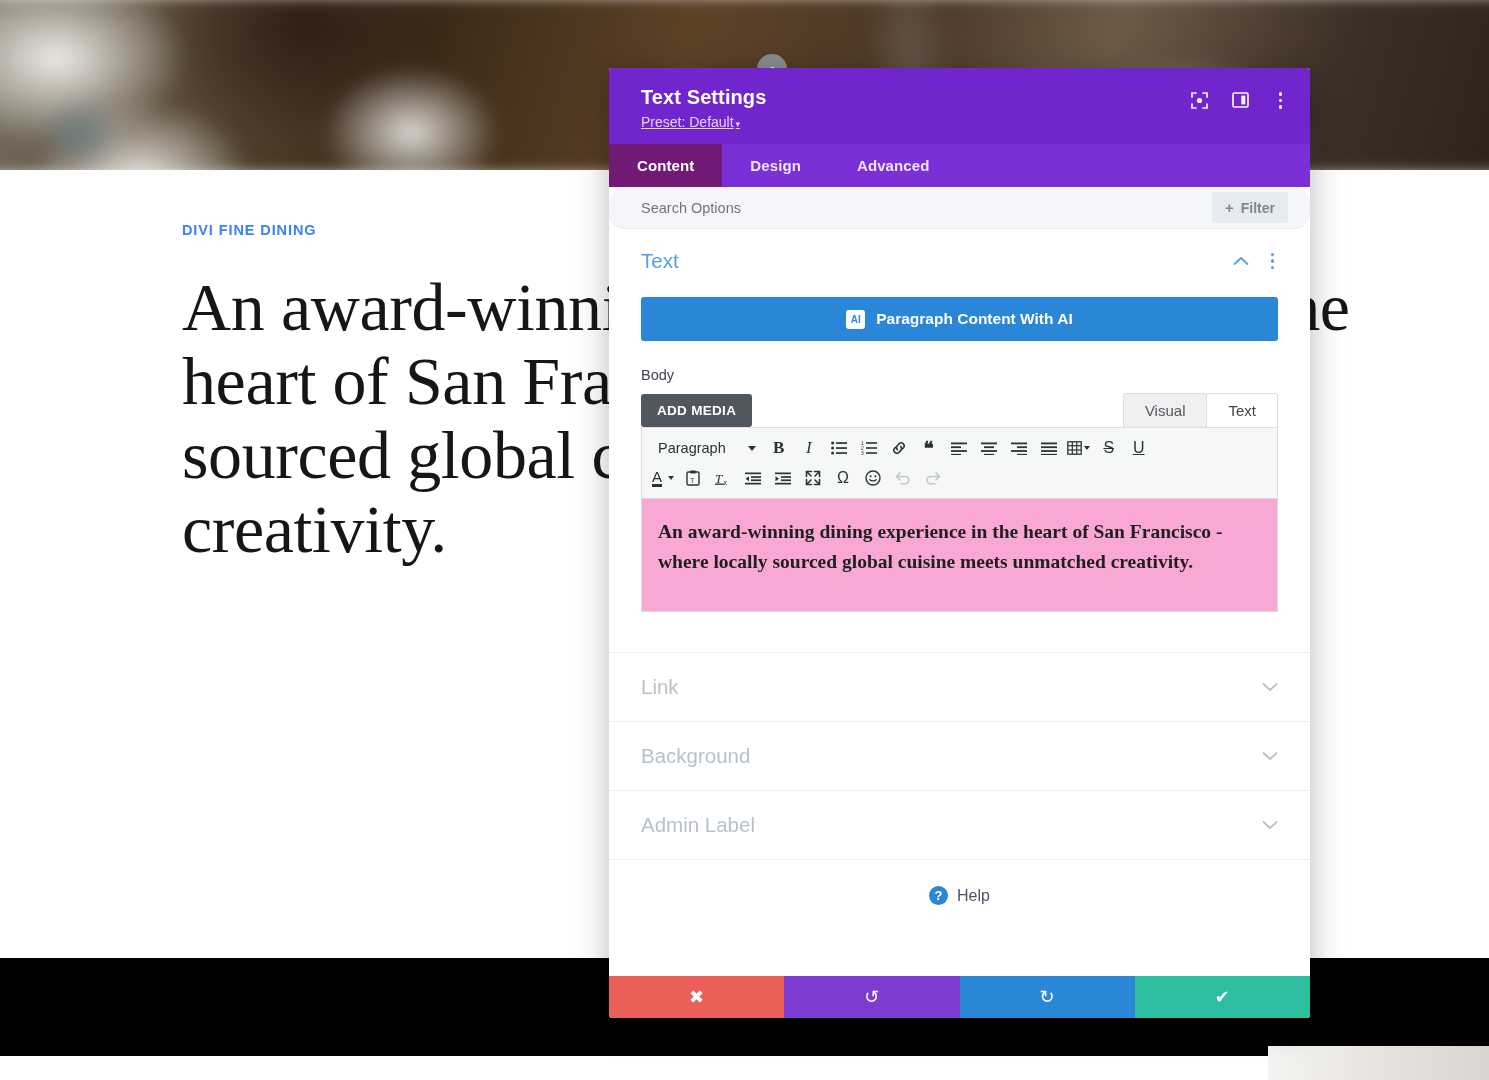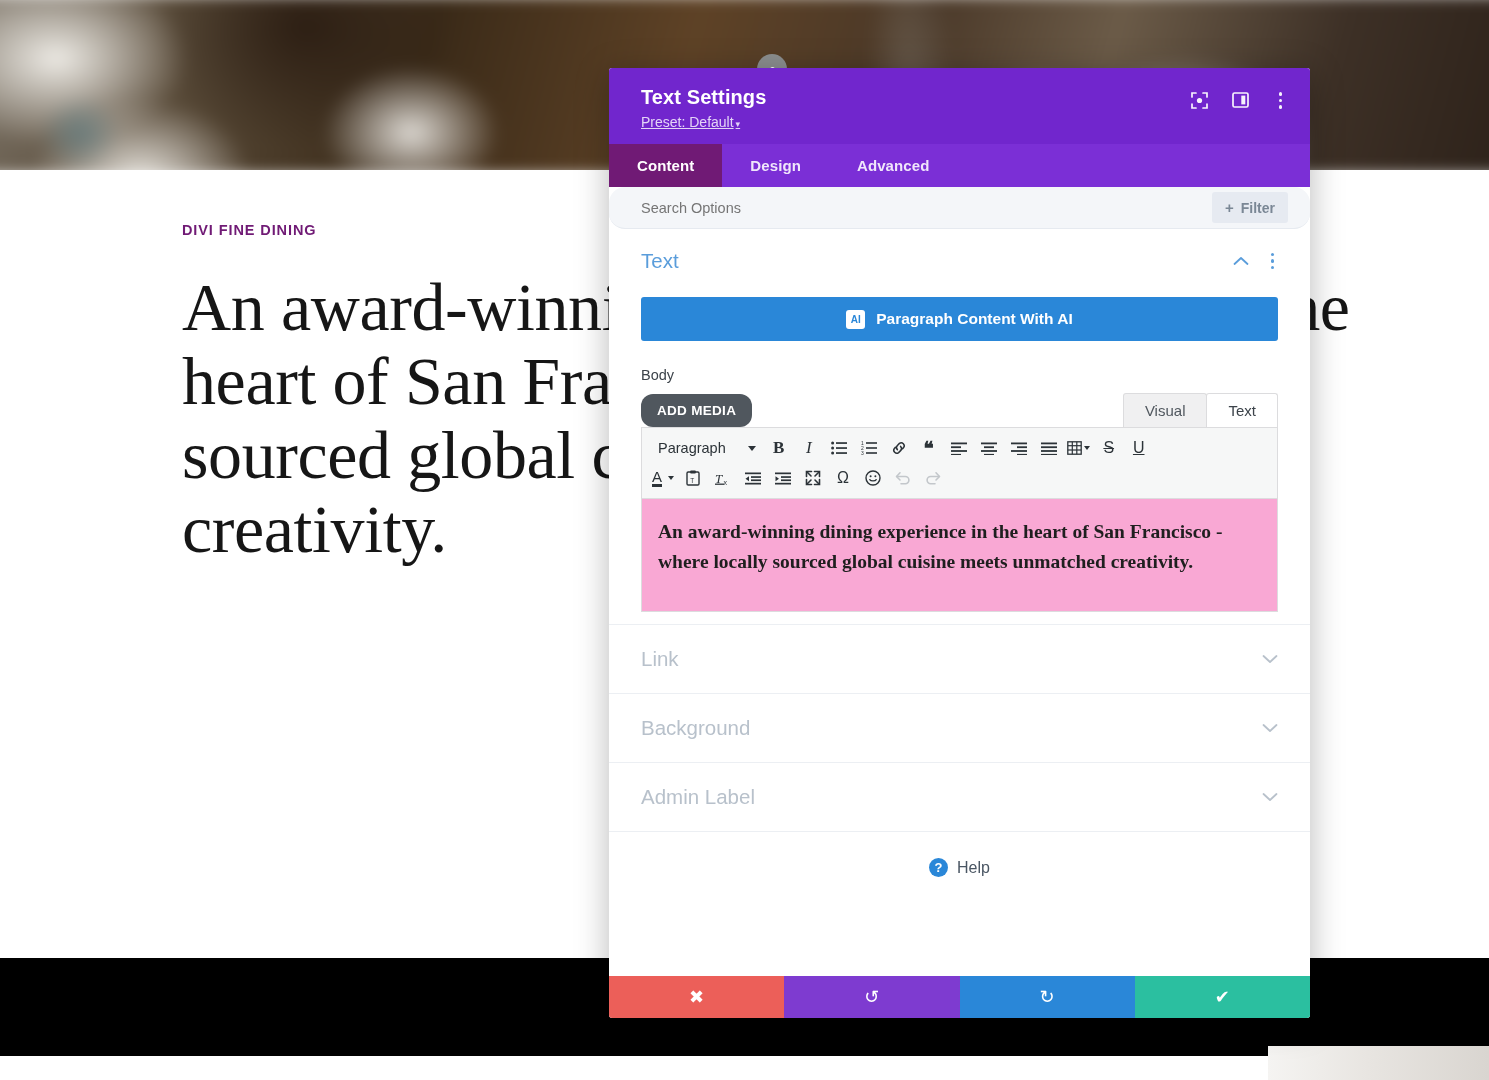--- a/index.html
+++ b/index.html
@@ -34,21 +34,21 @@
       radial-gradient(ellipse 55px 50px at 118px 130px, rgba(60,110,125,0.45), rgba(60,110,125,0) 70%);
   }
 
   #article {
     position: absolute; left: 0; top: 170px; width: 1489px; height: 788px;
     background: #ffffff;
   }
   #eyebrow {
     position: absolute; left: 182px; top: 222px;
     font-size: 14.5px; font-weight: 700; letter-spacing: 0.9px;
-    color: #701a75;
+    color: #3b82f6;
   }
   #bg-heading {
     position: absolute; left: 182px; top: 270px; width: 1180px;
     font-family: "Liberation Serif", serif;
     font-size: 68px; line-height: 74px; font-weight: 400;
     color: #161616; letter-spacing: -0.4px;
   }
   #footer-black {
     position: absolute; left: 0; top: 958px; width: 1489px; height: 98px;
     background: #000000;
@@ -140,21 +140,21 @@
     width: 19px; height: 19px; background: #fff; border-radius: 3px;
     color: #2a87d8; font-size: 10px; font-weight: 800;
     display: flex; align-items: center; justify-content: center;
   }
 
   .field-label { margin: 26px 32px 0 32px; font-size: 14.5px; color: #3c434a; }
 
   .editor-wrap { margin: 10px 32px 0 32px; }
   .editor-topbar { display: flex; align-items: flex-end; justify-content: space-between; position: relative; }
   .add-media {
-    background: #50575e; color: #fff; border: none; border-radius: 12px;
+    background: #50575e; color: #fff; border: none; border-radius: 3px;
     padding: 0 16px; height: 33px; font-size: 13.5px; font-weight: 700;
     letter-spacing: .3px; cursor: pointer; font-family: inherit;
   }
   .vt-tabs { display: flex; align-items: flex-end; padding-left: 48px; }
   .vt-tab {
     padding: 8px 21px; font-size: 15px; color: #50575e; cursor: pointer;
     border: 1px solid #dcdcde; border-bottom: none; background: #f0f0f1;
     border-radius: 3px 3px 0 0; margin-left: -1px;
   }
   .vt-tab.active { background: #ffffff; color: #3c434a; }
@@ -461,21 +461,21 @@
                   <path d="M11 1.8l3.5 3.7L11 9" stroke="#c3c7cb" stroke-width="1.6" stroke-linecap="round" stroke-linejoin="round"></path>
                 </svg>
             </div>
           </div>
         </div>
 
         <div class="editor-content">An award-winning dining experience in the heart of San Francisco - where locally sourced global cuisine meets unmatched creativity.</div>
       </div>
     </div>
 
-    <div class="acc-row" style="margin-top:12px">
+    <div class="acc-row" style="margin-top:40px">
       <span class="acc-title">Link</span>
       <span class="chev-dn">
         <svg width="16" height="10" viewBox="0 0 16 10">
             <path d="M1.5 2L8 8l6.5-6" stroke="#b8c1cb" stroke-width="1.8" fill="none" stroke-linecap="round" stroke-linejoin="round"></path>
           </svg>
       </span>
     </div>
     <div class="acc-row">
       <span class="acc-title">Background</span>
       <span class="chev-dn">

